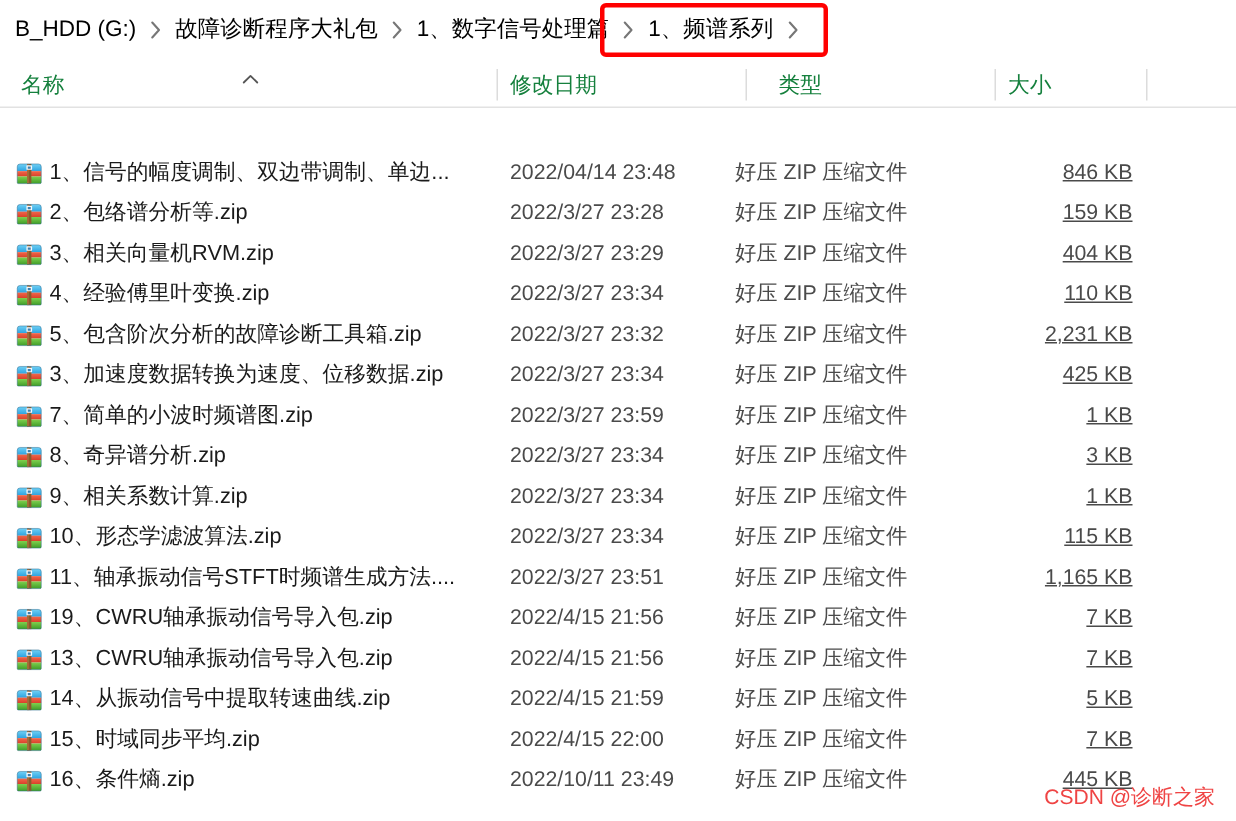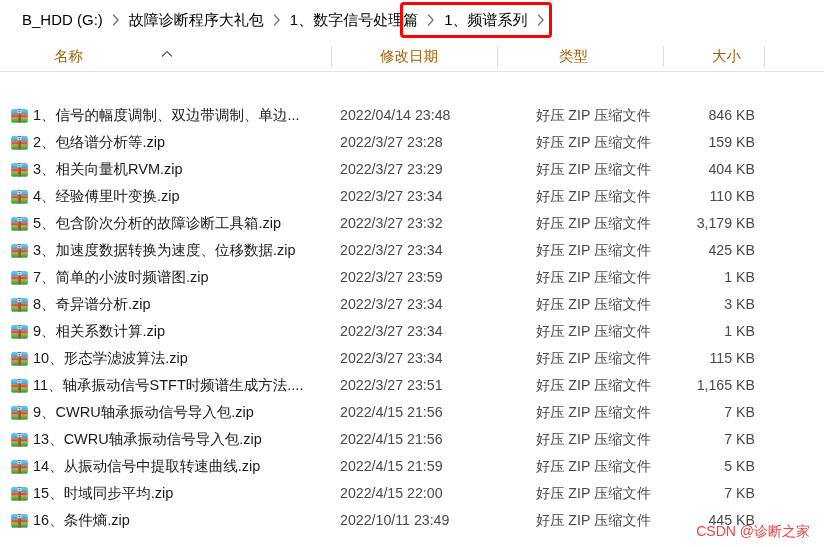--- a/index.html
+++ b/index.html
@@ -16,21 +16,21 @@
     color: #000000;
     position: relative;
     -webkit-font-smoothing: antialiased;
   }
 
   
   #breadcrumb-bar {
     height: 40px;
     display: flex;
     align-items: center;
-    padding-left: 16px;
+    padding-left: 4px;
     position: relative;
     background: #ffffff;
   }
   .crumb {
     font-size: 15px;
     color: #000000;
     padding: 3px 6px;
     white-space: nowrap;
     line-height: 20px;
   }
@@ -59,23 +59,22 @@
     height: 32px;
     display: flex;
     align-items: flex-end;
     border-bottom: 1px solid #e2e2e2;
     background: #ffffff;
   }
   .col-head {
     position: absolute;
     bottom: 5px;
     font-size: 14.5px;
-    color: #a16207;
+    color: #15803d;
     white-space: nowrap;
-    margin-left: 40px;
   }
   .col-divider {
     position: absolute;
     top: 6px;
     bottom: 4px;
     width: 1px;
     background: #dcdcdc;
   }
   #sort-asc-indicator {
     position: absolute;
@@ -114,39 +113,40 @@
     left: 340px;
     top: 0;
     height: 27px;
     line-height: 27px;
     font-size: 14.2px;
     color: #4a4a4a;
     white-space: nowrap;
   }
   .cell-type {
     position: absolute;
-    left: 536px;
+    left: 490px;
     top: 0;
     height: 27px;
     line-height: 27px;
     font-size: 14.2px;
     color: #4a4a4a;
     white-space: nowrap;
   }
   .cell-size {
     position: absolute;
     left: 640px;
     width: 115px;
     top: 0;
     height: 27px;
     line-height: 27px;
     font-size: 14.2px;
     color: #4a4a4a;
     text-align: right;
     white-space: nowrap;
+    text-decoration: underline;
   }
 
   
   .zip-icon {
     position: absolute;
     left: 10px;
     top: 4px;
     width: 19px;
     height: 19px;
   }
@@ -352,21 +352,21 @@
           <path d="M1.5 11.7 H17.5 V15.6 Q17.5 16.4 16.7 16.4 H2.3 Q1.5 16.4 1.5 15.6 Z" fill="url(#ggreen)"></path>
           <rect x="8.1" y="3.3" width="2.8" height="13.1" fill="#8a5a2b"></rect>
           <rect x="8.1" y="3.3" width="1.1" height="13.1" fill="#a9703a"></rect>
           <rect x="7.6" y="4.2" width="3.8" height="3.0" rx="0.4" fill="#f4f8fb"></rect>
           <rect x="8.5" y="5.0" width="2.0" height="1.5" fill="#3a7fae"></rect>
           <path d="M1.5 5.2 Q1.5 3.3 3.4 3.3 H15.6 Q17.5 3.3 17.5 5.2 V15.6 Q17.5 16.4 16.7 16.4 H2.3 Q1.5 16.4 1.5 15.6 Z" fill="none" stroke="#2b6a8f" stroke-width="0.6" opacity="0.55"></path>
         </svg></span>
       <span class="cell-name">5、包含阶次分析的故障诊断工具箱.zip</span>
       <span class="cell-date">2022/3/27 23:32</span>
       <span class="cell-type">好压 ZIP 压缩文件</span>
-      <span class="cell-size">3,179 KB</span>
+      <span class="cell-size">2,231 KB</span>
     </div>
     <div class="file-row">
       <span class="zip-icon"><svg width="19" height="19" viewBox="0 0 19 19">
           <defs>
             <linearGradient id="gblue" x1="0" y1="0" x2="0" y2="1">
               <stop offset="0" stop-color="#6fd0f5"></stop>
               <stop offset="1" stop-color="#2da3e0"></stop>
             </linearGradient>
             <linearGradient id="gred" x1="0" y1="0" x2="0" y2="1">
               <stop offset="0" stop-color="#f2674a"></stop>
@@ -559,21 +559,21 @@
           </defs>
           <path d="M1.5 5.2 Q1.5 3.3 3.4 3.3 H15.6 Q17.5 3.3 17.5 5.2 V8.1 H1.5 Z" fill="url(#gblue)"></path>
           <rect x="1.5" y="8.1" width="16" height="3.6" fill="url(#gred)"></rect>
           <path d="M1.5 11.7 H17.5 V15.6 Q17.5 16.4 16.7 16.4 H2.3 Q1.5 16.4 1.5 15.6 Z" fill="url(#ggreen)"></path>
           <rect x="8.1" y="3.3" width="2.8" height="13.1" fill="#8a5a2b"></rect>
           <rect x="8.1" y="3.3" width="1.1" height="13.1" fill="#a9703a"></rect>
           <rect x="7.6" y="4.2" width="3.8" height="3.0" rx="0.4" fill="#f4f8fb"></rect>
           <rect x="8.5" y="5.0" width="2.0" height="1.5" fill="#3a7fae"></rect>
           <path d="M1.5 5.2 Q1.5 3.3 3.4 3.3 H15.6 Q17.5 3.3 17.5 5.2 V15.6 Q17.5 16.4 16.7 16.4 H2.3 Q1.5 16.4 1.5 15.6 Z" fill="none" stroke="#2b6a8f" stroke-width="0.6" opacity="0.55"></path>
         </svg></span>
-      <span class="cell-name">9、CWRU轴承振动信号导入包.zip</span>
+      <span class="cell-name">19、CWRU轴承振动信号导入包.zip</span>
       <span class="cell-date">2022/4/15 21:56</span>
       <span class="cell-type">好压 ZIP 压缩文件</span>
       <span class="cell-size">7 KB</span>
     </div>
     <div class="file-row">
       <span class="zip-icon"><svg width="19" height="19" viewBox="0 0 19 19">
           <defs>
             <linearGradient id="gblue" x1="0" y1="0" x2="0" y2="1">
               <stop offset="0" stop-color="#6fd0f5"></stop>
               <stop offset="1" stop-color="#2da3e0"></stop>

